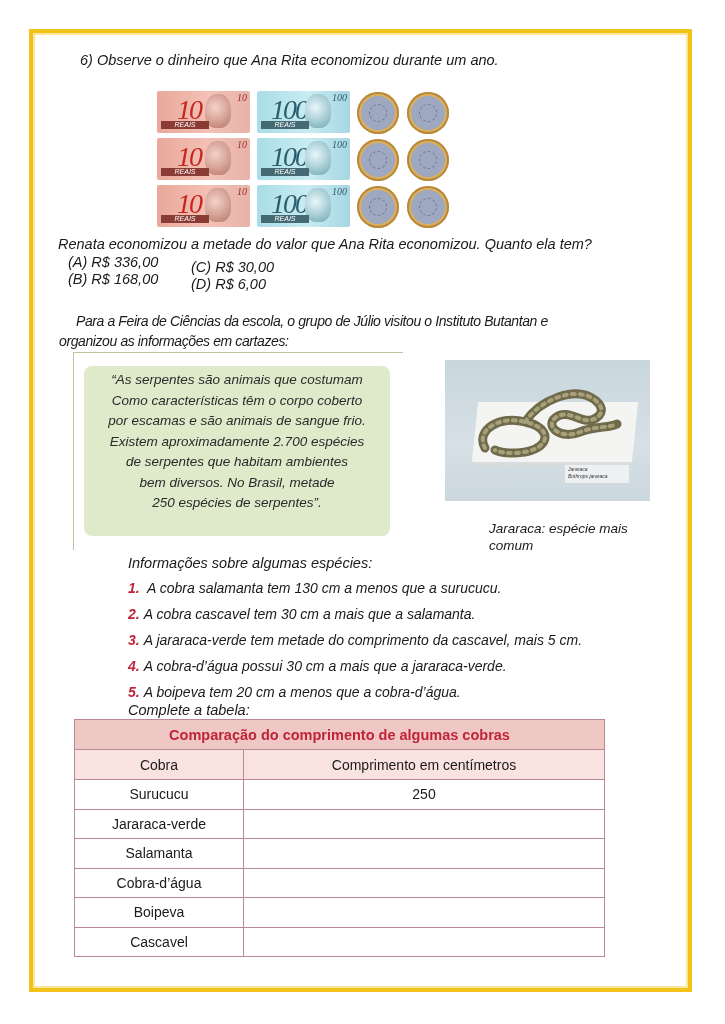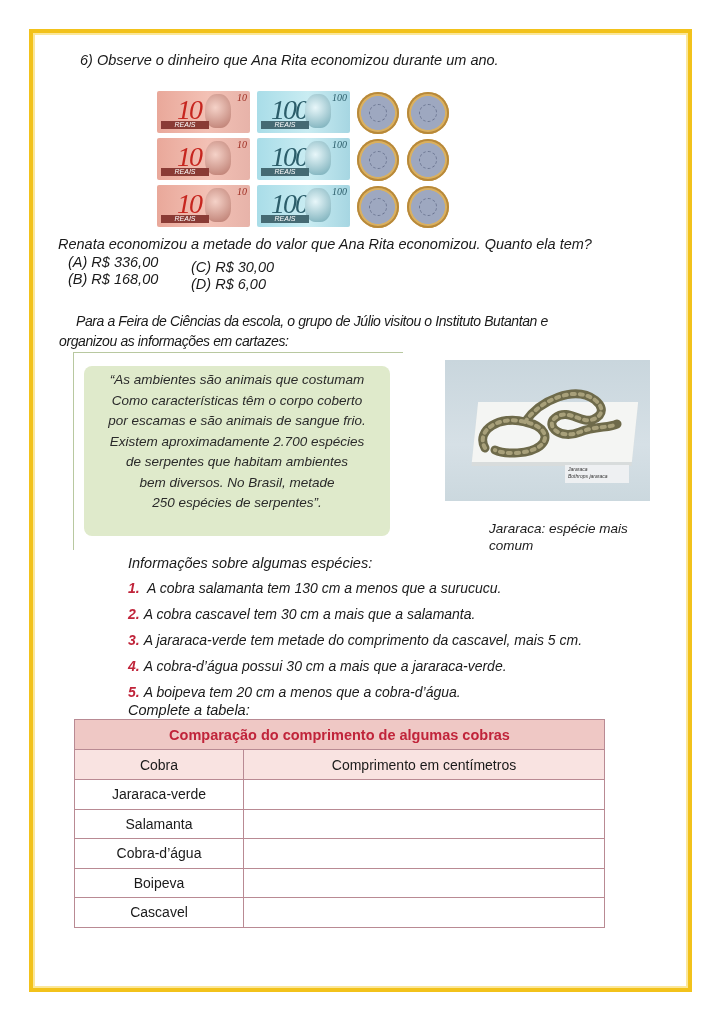--- a/index.html
+++ b/index.html
@@ -114,21 +114,21 @@
 <div class="abs opt" style="left:68px; top:271px;">(B) R$ 168,00</div>
 <div class="abs opt" style="left:191px; top:259px;">(C) R$ 30,00</div>
 <div class="abs opt" style="left:191px; top:276px;">(D) R$ 6,00</div>
 
 <div class="abs para" style="top:313px; left:76px;">Para a Feira de Ciências da escola, o grupo de Júlio visitou o Instituto Butantan e</div>
 <div class="abs para" style="top:333px; left:59px;">organizou as informações em cartazes:</div>
 
 <div class="abs poster-line-top"></div>
 <div class="abs poster-line-left"></div>
 <div class="abs poster">
-  <div>“As ambientes são animais que costumam</div>
+  <div>“As serpentes são animais que costumam</div>
   <div>Como características têm o corpo coberto</div>
   <div>por escamas e são animais de sangue frio.</div>
   <div>Existem aproximadamente 2.700 espécies</div>
   <div>de serpentes que habitam ambientes</div>
   <div>bem diversos. No Brasil, metade</div>
   <div>250 espécies de serpentes”.</div>
 </div>
 
 <div class="abs photo">
   <div class="base"></div>
@@ -157,20 +157,24 @@
 <table class="cmp">
   <tbody>
       <tr class="title-row">
     <th colspan="2">Comparação do comprimento de algumas cobras</th>
   </tr>
   <tr class="head-row">
     <th>Cobra</th>
     <th>Comprimento em centímetros</th>
   </tr>
   <tr>
+        <td class="c1">Surucucu</td>
+        <td>250</td>
+      </tr>
+  <tr>
         <td class="c1">Jararaca-verde</td>
         <td></td>
       </tr>
   <tr>
         <td class="c1">Salamanta</td>
         <td></td>
       </tr>
   <tr>
         <td class="c1">Cobra-d’água</td>
         <td></td>

